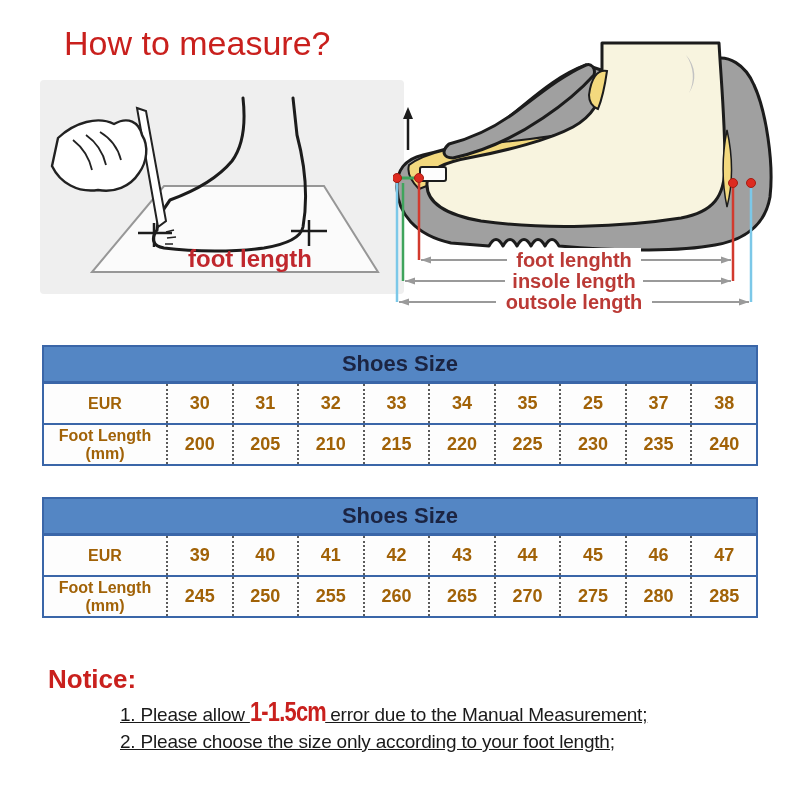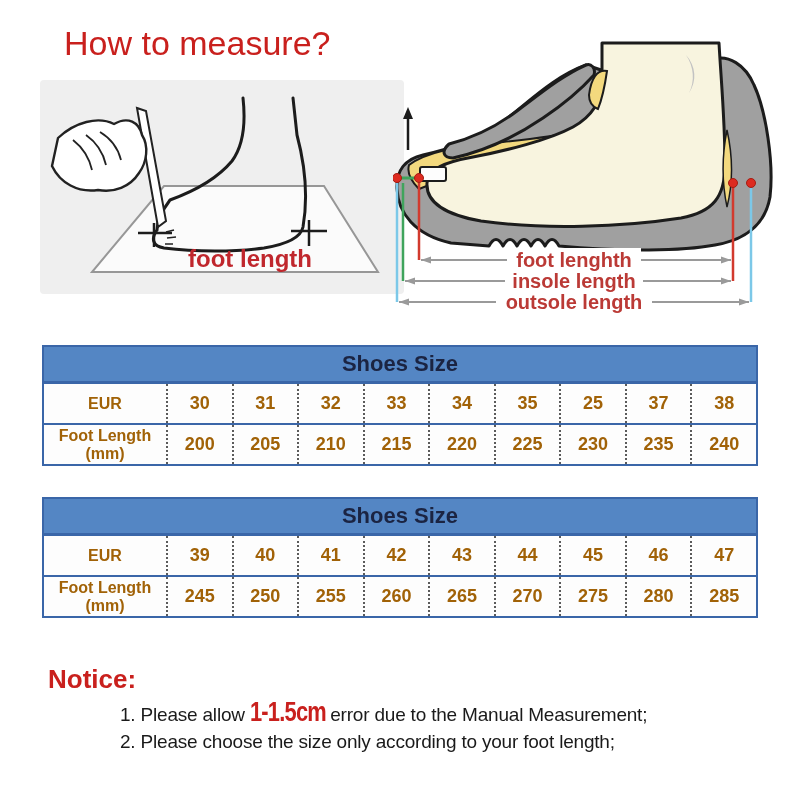--- a/index.html
+++ b/index.html
@@ -40,21 +40,21 @@
     font-size:18px; height:37px; padding:1px 4px; line-height:1.1;
   }
   table.size-table tbody tr + tr td { border-top:2px solid #3a66a8; }
   table.size-table td + td { border-left:2px dotted #5a5a5a; }
   table.size-table td.rowhead { font-size:16px; }
   
   .notice { position:absolute; left:48px; top:652px; width:720px;margin-top:12px; }
   .notice-title { font-size:26px; font-weight:bold; color:#c9201d; margin-bottom:6px; }
   .notice-item {
     margin-left:72px; font-size:19px; color:#1a1a1a; line-height:27px;
-    letter-spacing:-0.2px; white-space:nowrap;
+    letter-spacing:-0.2px; white-space:nowrap;text-decoration:underline;
   }
   .notice-item .hl {
     display:inline-block; font-size:28px; font-weight:bold; color:#c9201d;
     letter-spacing:-1px; transform:scaleX(0.78); transform-origin:0 78%;
     margin-right:-22px; line-height:20px;
   }
 </style>
 </head>
 <body>
 

